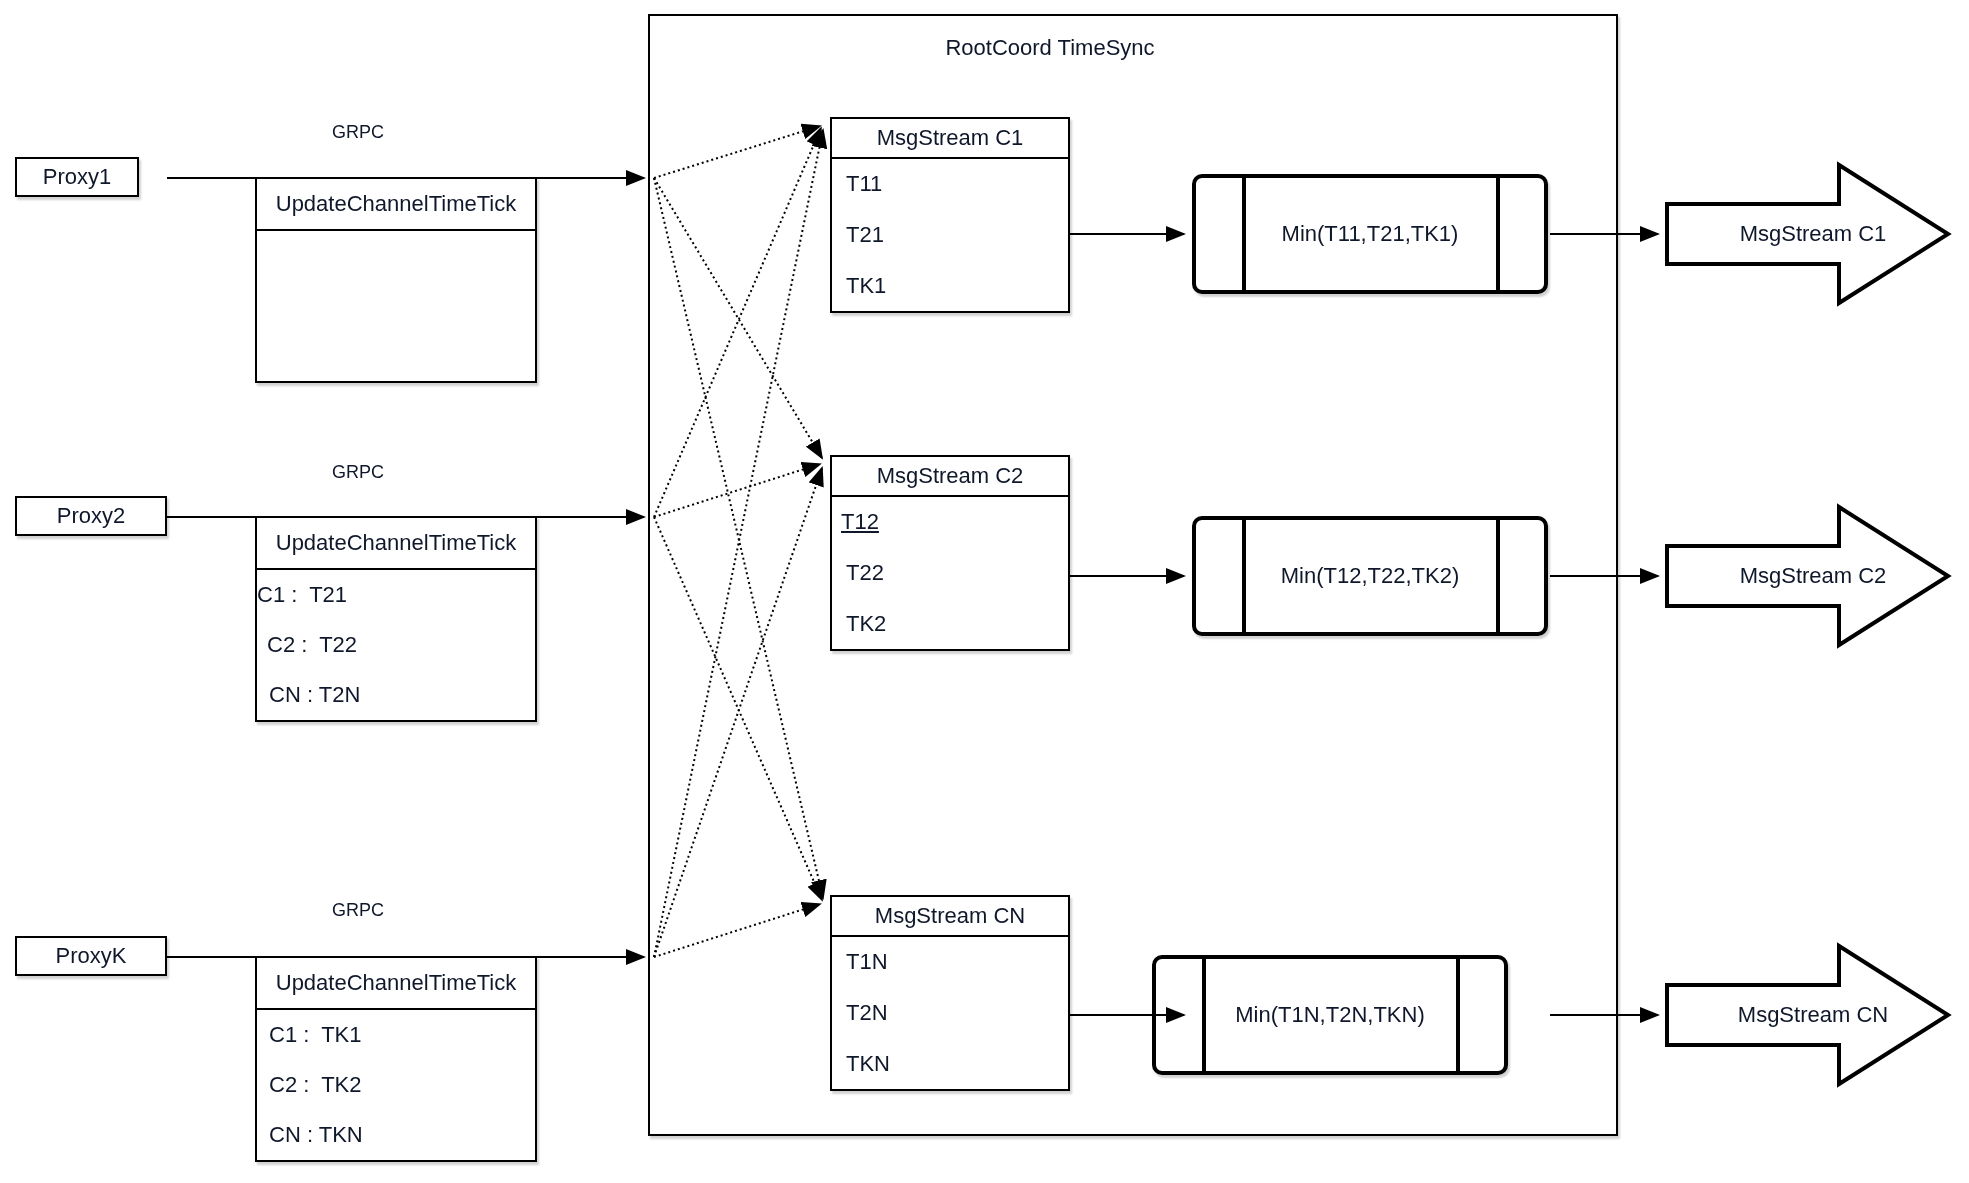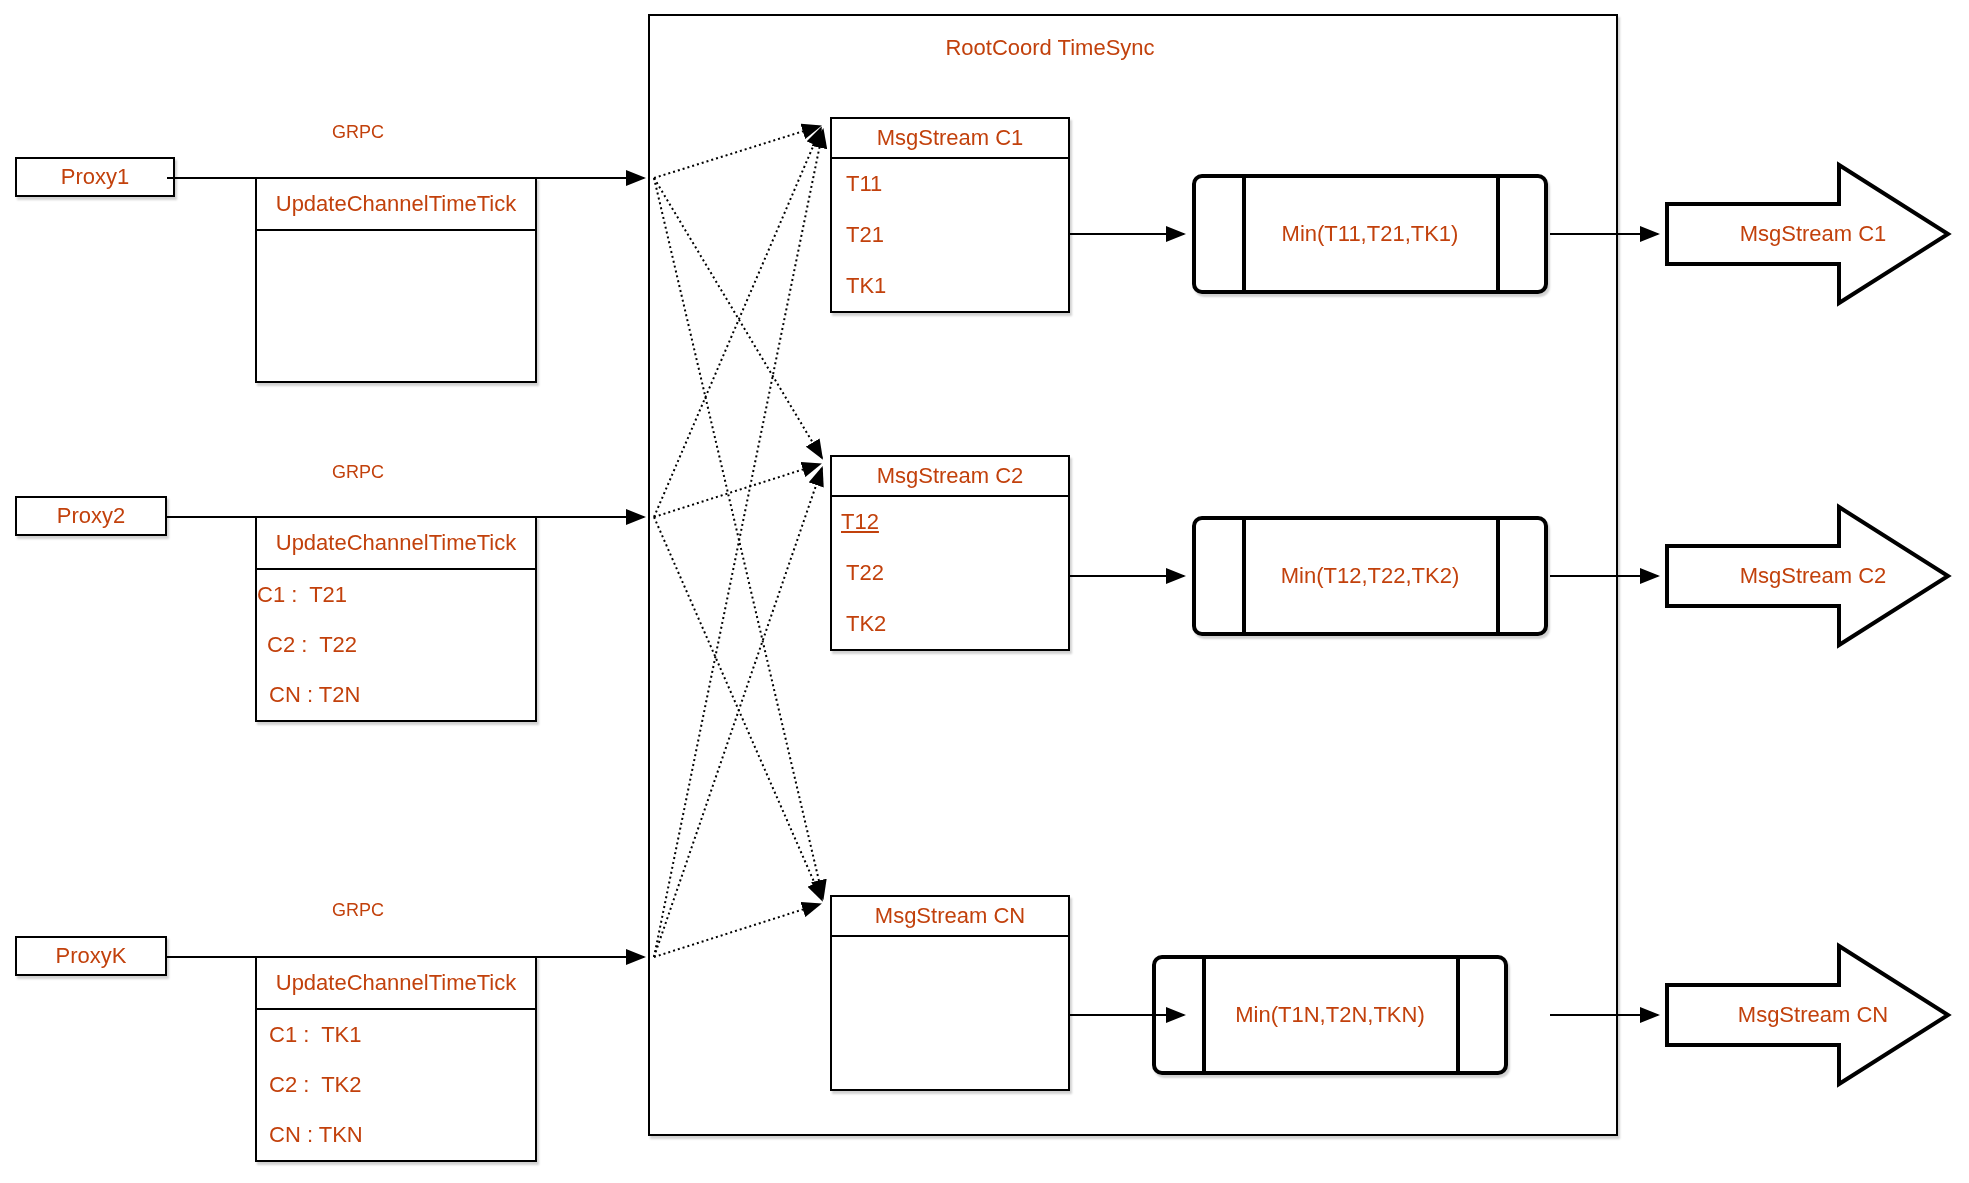--- a/index.html
+++ b/index.html
@@ -1,18 +1,18 @@
 <!DOCTYPE html>
 <html><head>
 <meta charset="utf-8">
 <style>
   html,body { margin:0; padding:0; background:#ffffff; }
   .canvas {
     position:relative; width:1969px; height:1183px; background:#ffffff;
-    font-family:"Liberation Sans", sans-serif; color:#c2410c;
+    font-family:"Liberation Sans", sans-serif; color:#0f172a;
     overflow:hidden;
   }
   .abs { position:absolute; box-sizing:border-box; }
 
   
   .container-box {
     border:2px solid #000; background:#fff;
     box-shadow:2px 3px 2px rgba(0,0,0,0.18);
   }
   .container-title {
@@ -72,21 +72,21 @@
   .wires line.dotted { stroke-dasharray:2 3; }
 </style>
 </head>
 <body>
 
 <div class="canvas">
 
   <div class="abs container-box" style="left:648px; top:14px; width:970px; height:1122px;"></div>
   <div class="abs container-title" style="left:800px; top:35px; width:500px;">RootCoord TimeSync</div>
 
-  <div class="abs proxy-box" style="left:15px; top:157px; width:160px; height:40px;">
+  <div class="abs proxy-box" style="left:15px; top:157px; width:124px; height:40px;">
     <span>Proxy1</span>
   </div>
   <div class="abs grpc-label" style="left:258px; top:122px;">GRPC</div>
 
   <div class="abs dtable" style="left:255px; top:177px; width:282px; height:206px;">
     <div class="thead" style="height:50px;">UpdateChannelTimeTick</div>
   </div>
 
   <div class="abs dtable" style="left:830px; top:117px; width:240px; height:196px;">
     <div class="thead" style="height:38px;">MsgStream C1</div>
@@ -155,20 +155,25 @@
     <div class="thead" style="height:50px;">UpdateChannelTimeTick</div>
     <div class="tbody">
       <div class="trow" style="padding-left:12px;">C1 :  TK1</div>
       <div class="trow" style="padding-left:12px;">C2 :  TK2</div>
       <div class="trow" style="padding-left:12px;">CN : TKN</div>
     </div>
   </div>
 
   <div class="abs dtable" style="left:830px; top:895px; width:240px; height:196px;">
     <div class="thead" style="height:38px;">MsgStream CN</div>
+    <div class="tbody">
+      <div class="trow" style="padding-left:14px;">T1N</div>
+      <div class="trow" style="padding-left:14px;">T2N</div>
+      <div class="trow" style="padding-left:14px;">TKN</div>
+    </div>
   </div>
 
   <div class="abs min-box" style="left:1152px; top:955px;">
     <span class="min-bar l"></span>
     <span class="min-bar r"></span>
     <span>Min(T1N,T2N,TKN)</span>
   </div>
 
   <div class="abs out-arrow" style="left:1664px; top:941px;">
     <svg width="290" height="148" viewBox="0 0 290 148">

